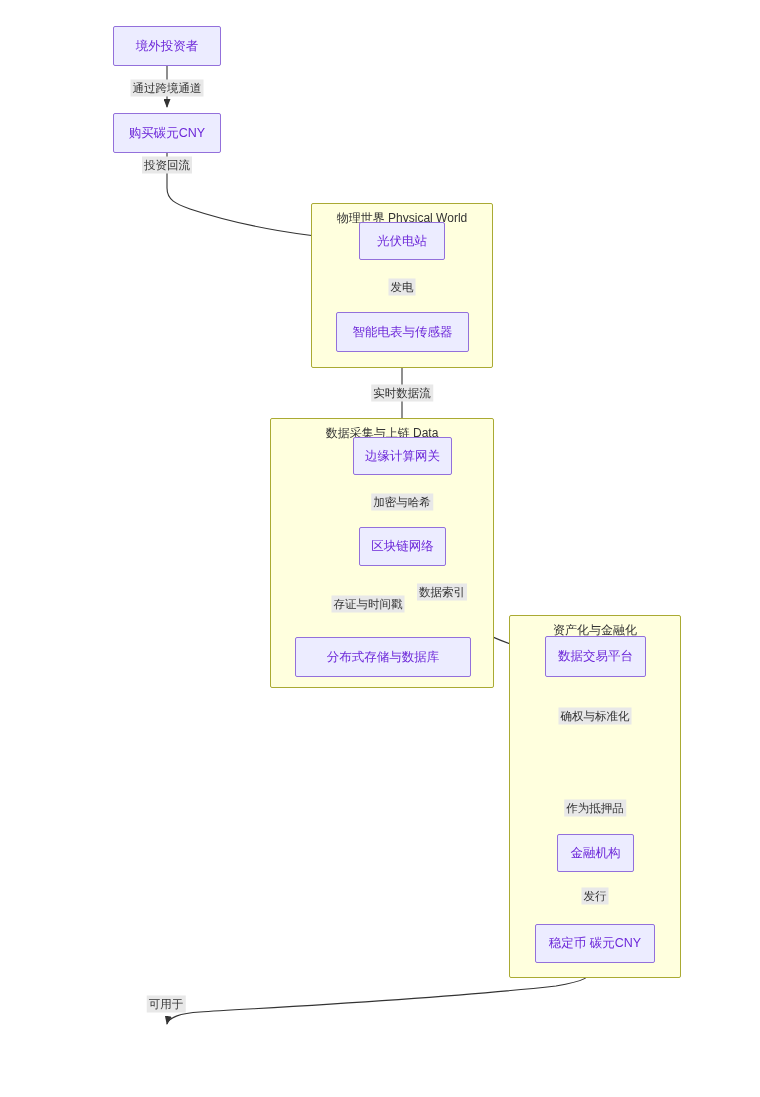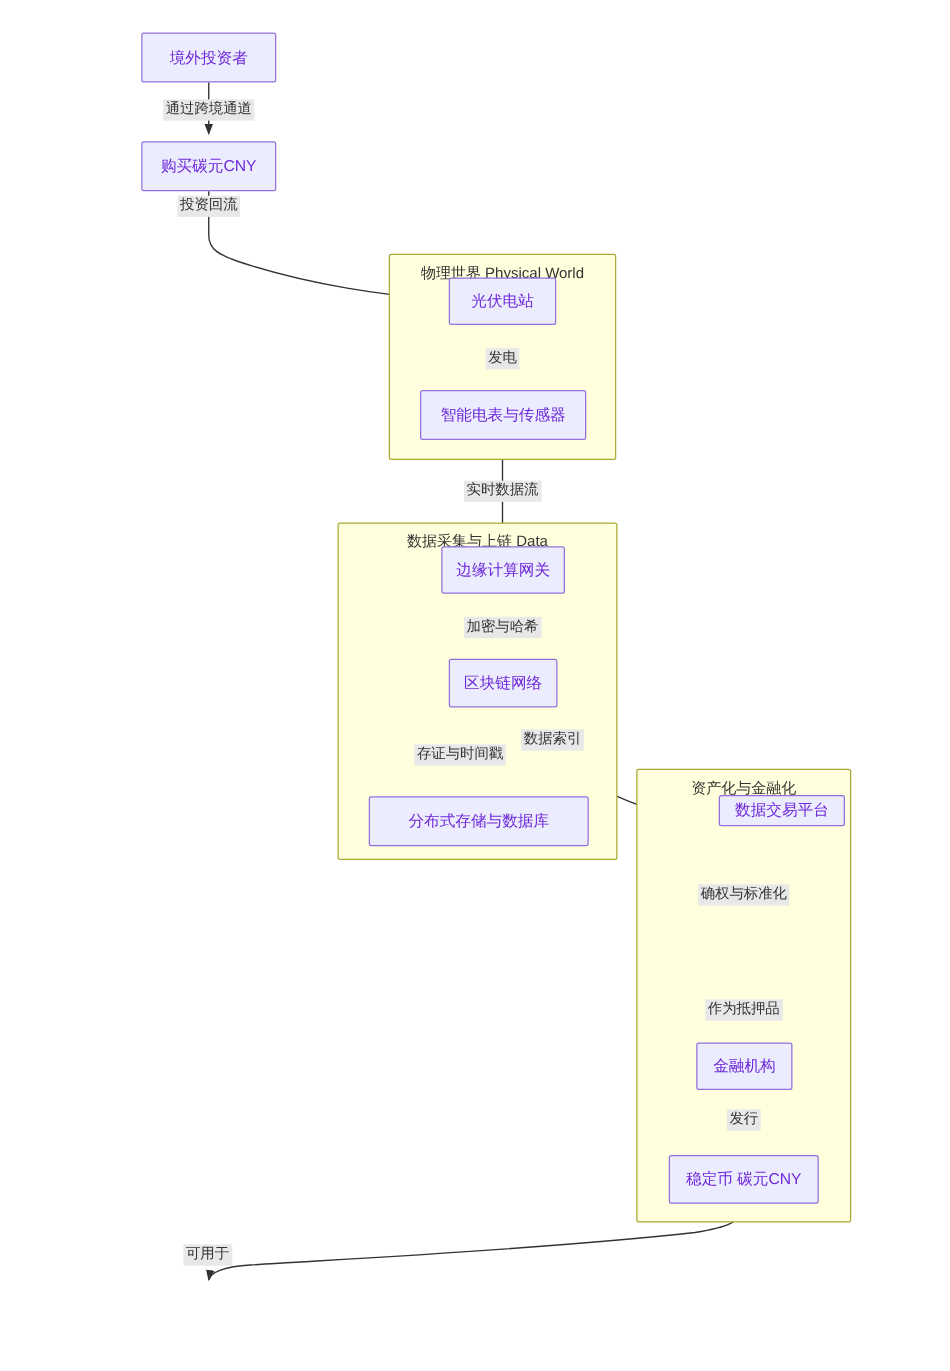--- a/index.html
+++ b/index.html
@@ -115,21 +115,21 @@
   <div class="node" style="left:359px; top:222px; width:86px; height:38px;">光伏电站</div>
 
   <div class="node" style="left:336px; top:312px; width:133px; height:40px;">智能电表与传感器</div>
 
   <div class="node" style="left:353px; top:437px; width:99px; height:38px;">边缘计算网关</div>
 
   <div class="node" style="left:359px; top:527px; width:87px; height:39px;text-align:right;">区块链网络</div>
 
   <div class="node" style="left:295px; top:637px; width:176px; height:40px;">分布式存储与数据库</div>
 
-  <div class="node" style="left:575px; top:636px; width:101px; height:25px;">数据交易平台</div>
+  <div class="node" style="left:545px; top:636px; width:101px; height:41px;">数据交易平台</div>
 
 
   <div class="node" style="left:557px; top:834px; width:77px; height:38px;">金融机构</div>
 
   <div class="node" style="left:535px; top:924px; width:120px; height:39px;">稳定币 碳元CNY</div>
 
   <div class="edge-label" style="left:167px; top:88px;">通过跨境通道</div>
 
   <div class="edge-label" style="left:167px; top:165px;">投资回流</div>
 

